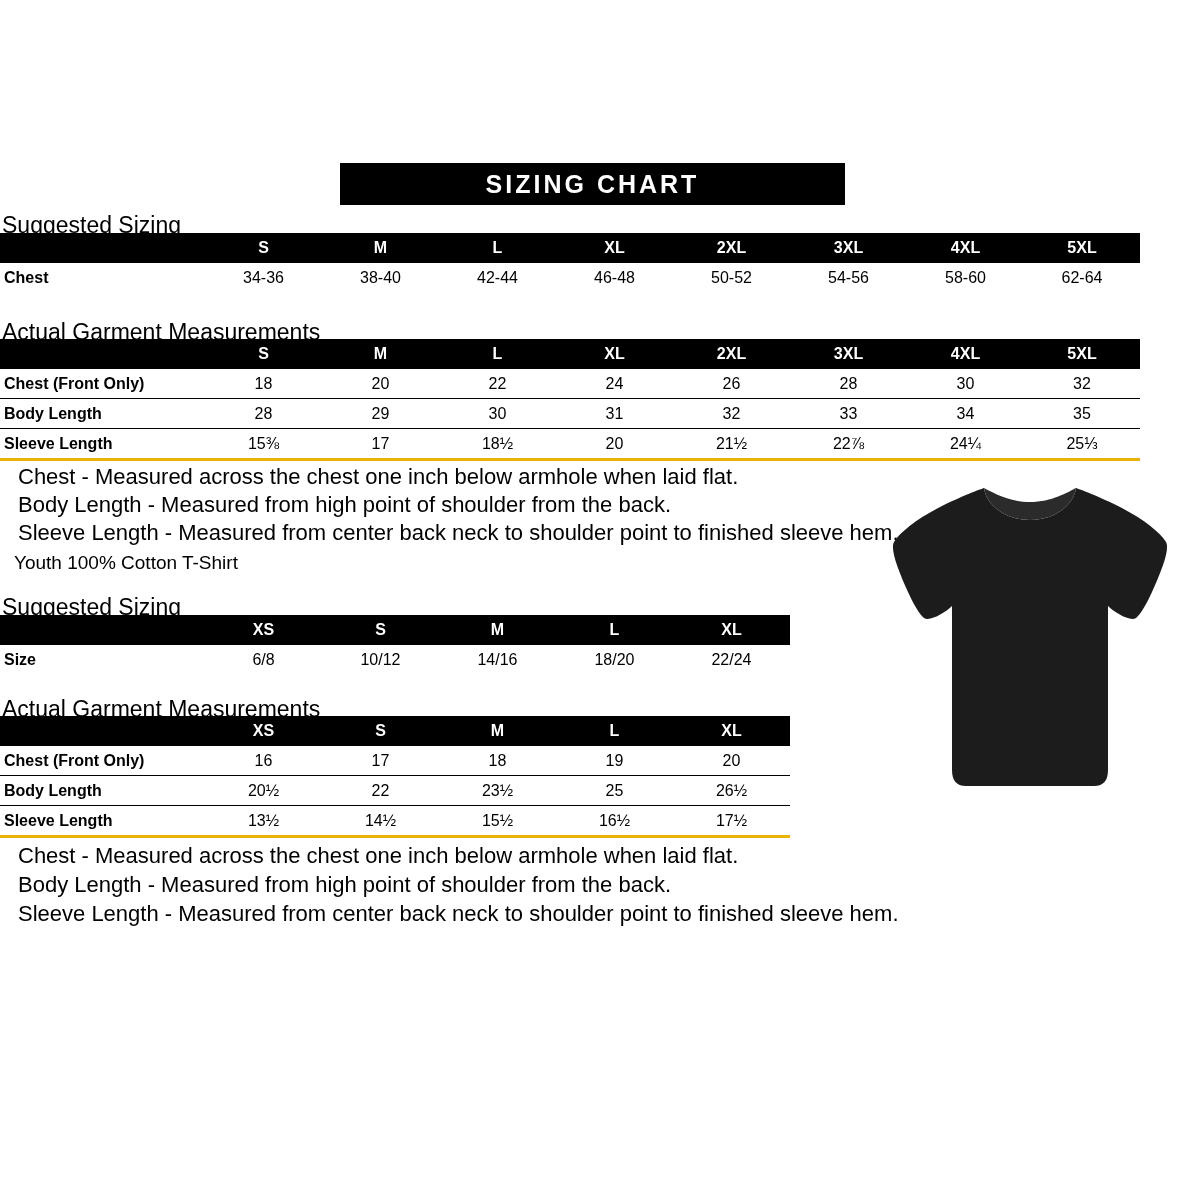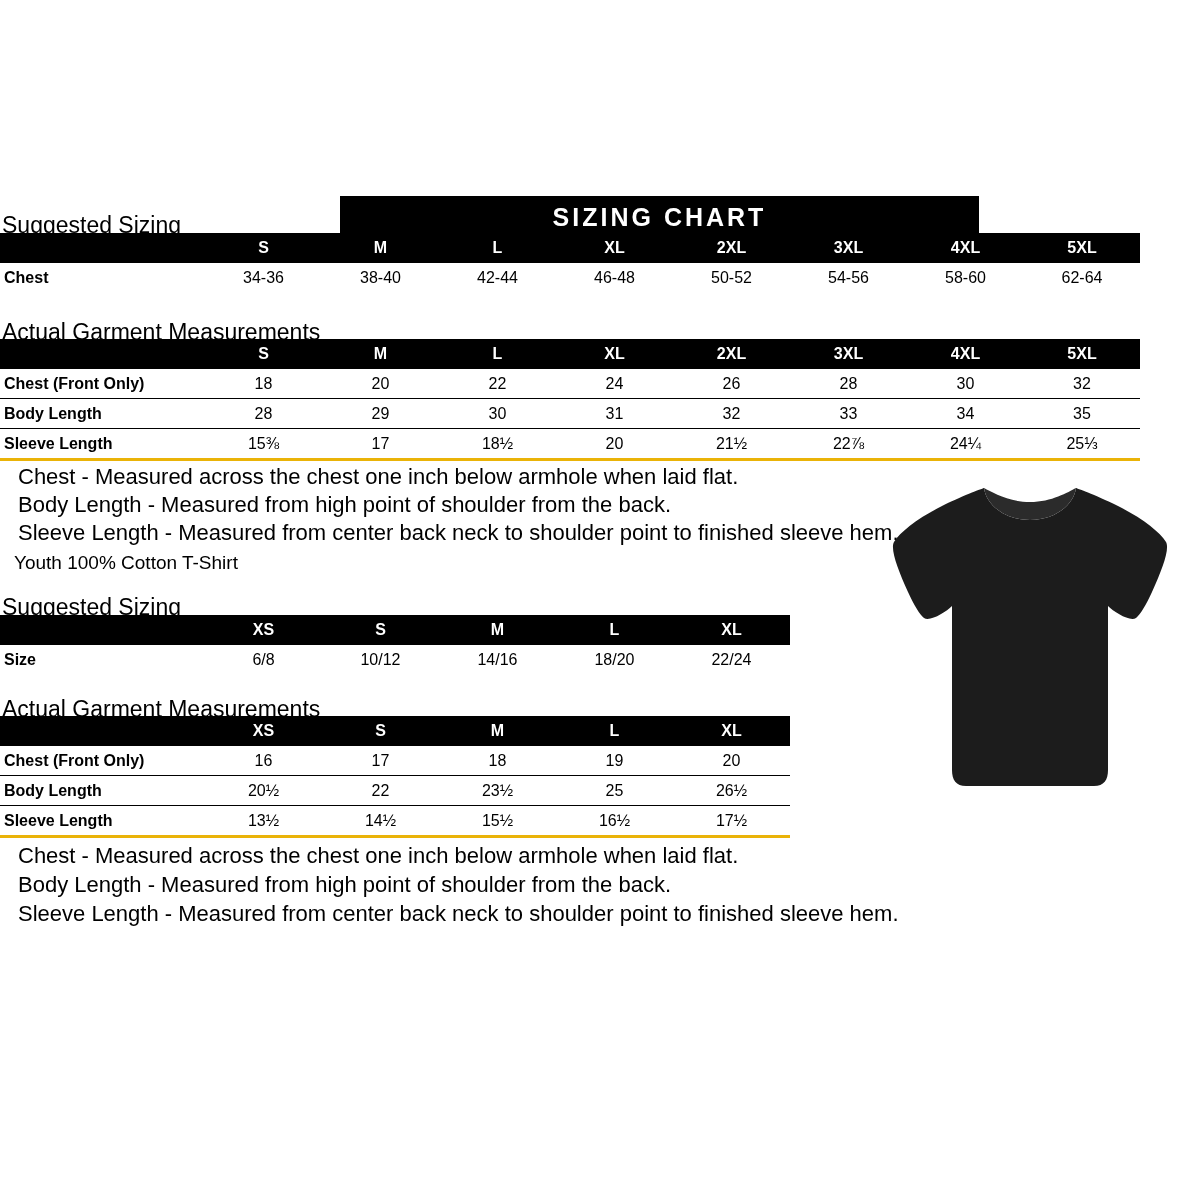--- a/index.html
+++ b/index.html
@@ -26,23 +26,22 @@
     position: absolute;
     left: 14px; top: 166px;
     font-size: 25px;
     font-weight: 400;
     letter-spacing: 0.2px;
     white-space: nowrap;
   }
   .sizing-banner {
     position: absolute;
     left: 340px; top: 163px;
-    width: 639px; height: 42px;
+    width: 505px; height: 42px;
     background: #000000;
-    margin-top: 33px;
   }
   .sizing-banner span {
     display: block;
     text-align: center;
     color: #ffffff;
     font-size: 25px;
     font-weight: bold;
     letter-spacing: 3px;
     line-height: 42px;
   }

